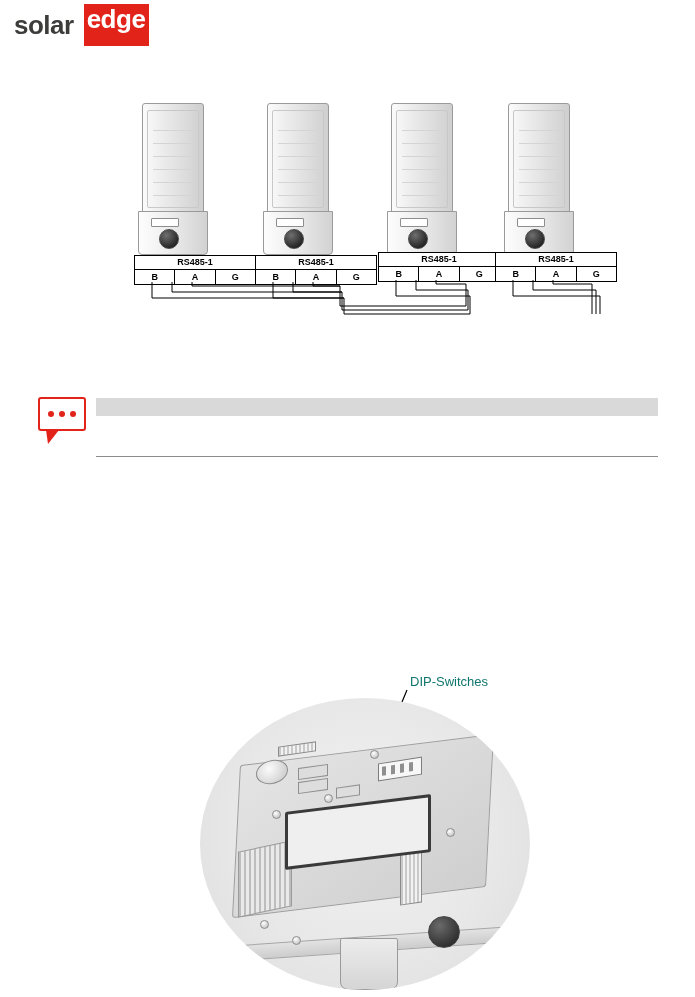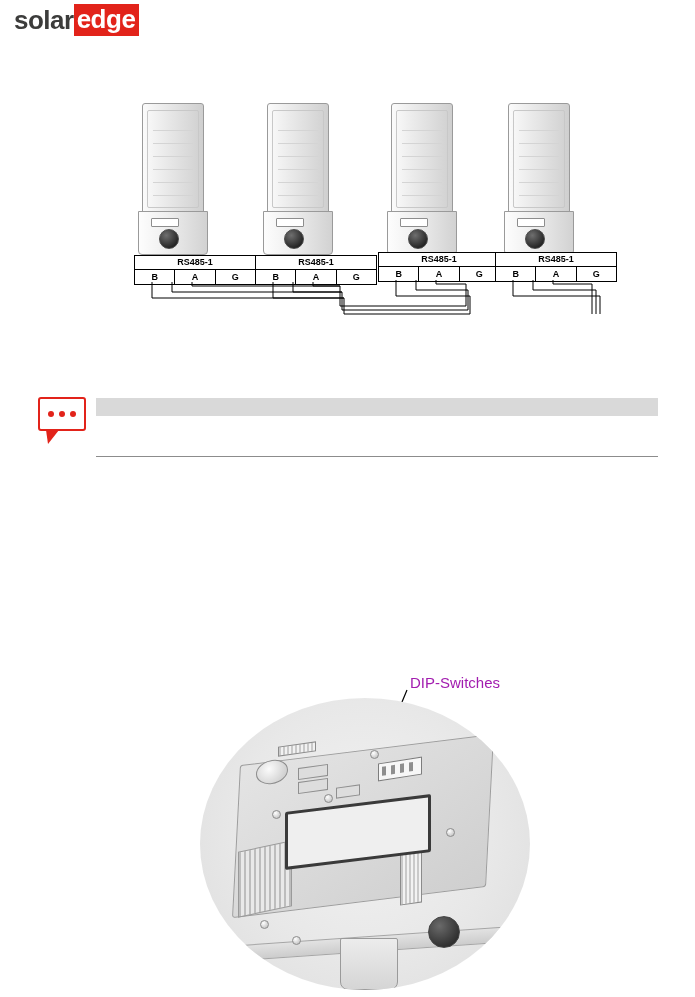--- a/index.html
+++ b/index.html
@@ -26,22 +26,22 @@
     font-size: 26px;
     font-weight: bold;
     letter-spacing: -0.5px;
   }
   .logo .solar {
     color: #3c3c3b;
   }
   .logo .edge {
     background: #e2231a;
     color: #ffffff;
-    padding: 0 4px 1px 3px;
-    margin-left: 0;
+    padding: 0 4px 11px 3px;
+    margin-left: 10px;
   }
 
   
   .diagram {
     position: absolute;
     left: 120px;
     top: 95px;
     width: 490px;
     height: 230px;
   }
@@ -237,22 +237,22 @@
     position: absolute;
     left: 195px;
     top: 660px;
     width: 400px;
     height: 330px;
   }
   .figure .callout-label {
     position: absolute;
     left: 215px;
     top: 14px;
-    font-size: 15px;
-    color: #a21caf;
+    font-size: 13px;
+    color: #0f766e;
     white-space: nowrap;
   }
   .photo {
     position: absolute;
     left: 5px;
     top: 38px;
     width: 330px;
     height: 292px;
     border-radius: 50%;
     background: radial-gradient(circle at 50% 45%, #f2f2f2 0%, #e8e8e8 55%, #dcdcdc 100%);

